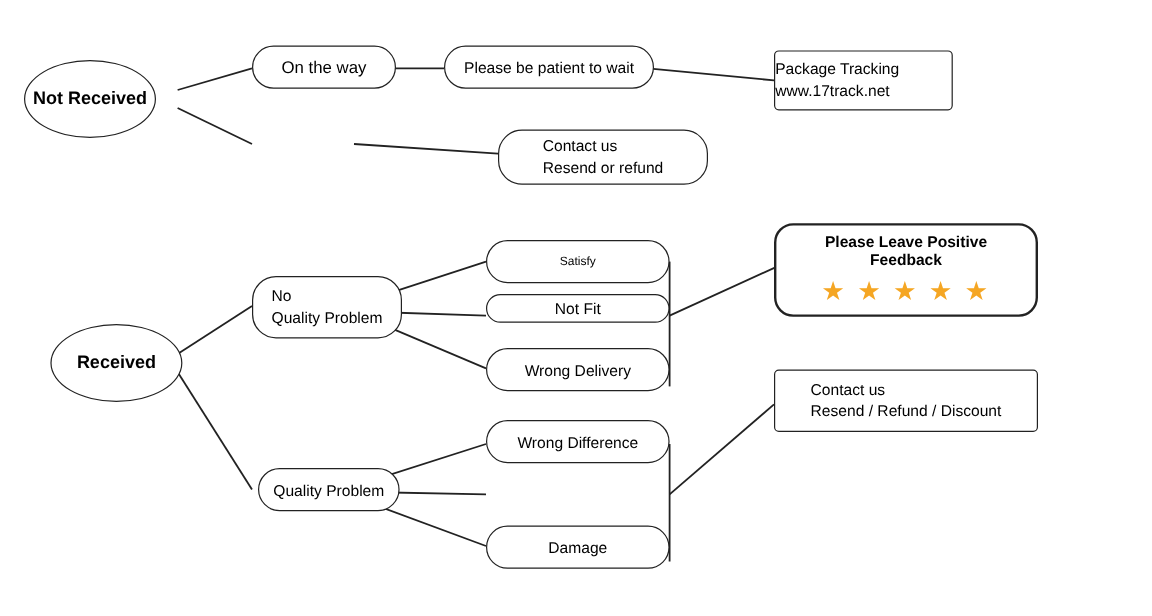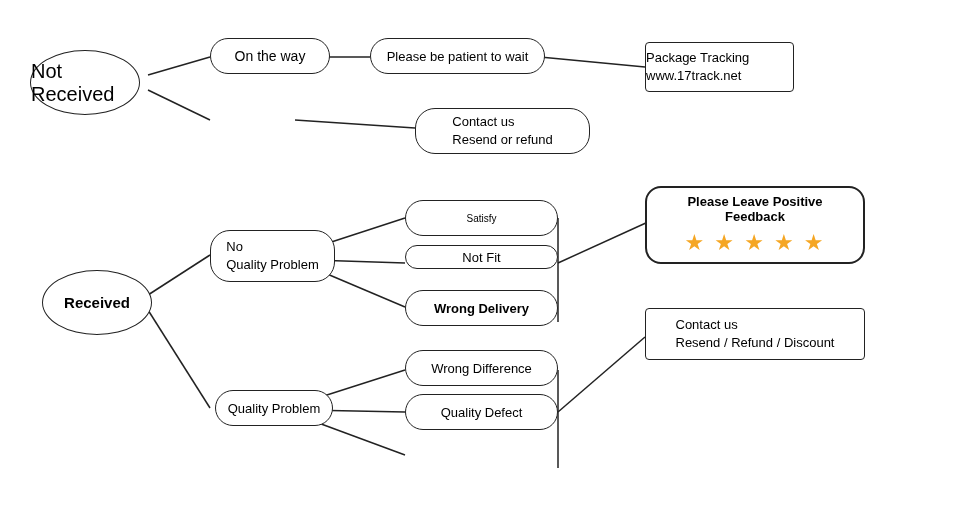--- a/index.html
+++ b/index.html
@@ -91,21 +91,21 @@
     <line x1="558" y1="218" x2="558" y2="322" stroke="#222" stroke-width="1.5"></line>
     <line x1="558" y1="218" x2="558" y2="218" stroke="#222" stroke-width="1.5"></line>
 
     <line x1="558" y1="263" x2="648" y2="222" stroke="#222" stroke-width="1.5"></line>
 
     <line x1="558" y1="370" x2="558" y2="468" stroke="#222" stroke-width="1.5"></line>
 
     <line x1="558" y1="412" x2="645" y2="337" stroke="#222" stroke-width="1.5"></line>
   </svg>
 
-  <div class="node node-ellipse" style="left:30px; top:50px; width:110px; height:65px; font-size:20px; font-weight:normal;">Not
+  <div class="node node-ellipse" style="left:20px; top:50px; width:110px; height:65px; font-size:15px; font-weight:bold;">Not
 Received</div>
 
   <div class="node node-rect" style="left:210px; top:38px; width:120px; height:36px;">
     <span>On the way</span>
   </div>
 
 
   <div class="node node-rect" style="left:370px; top:38px; width:175px; height:36px; font-size:13px;">
     <span>Please be patient to wait</span>
   </div>
@@ -132,32 +132,32 @@
   </div>
 
   <div class="node node-rect" style="left:405px; top:200px; width:153px; height:36px; font-size:10px;">
     <span>Satisfy</span>
   </div>
 
   <div class="node node-rect" style="left:405px; top:245px; width:153px; height:24px; font-size:13px;">
     <span>Not Fit</span>
   </div>
 
-  <div class="node node-rect" style="left:405px; top:290px; width:153px; height:36px; font-size:13px;font-weight:bold;">
+  <div class="node node-rect" style="left:405px; top:290px; width:153px; height:36px; font-size:13px;">
     <span>Wrong Delivery</span>
   </div>
 
   <div class="node node-rect" style="left:405px; top:350px; width:153px; height:36px; font-size:13px;">
     <span>Wrong Difference</span>
   </div>
 
-  <div class="node node-rect" style="left:405px; top:394px; width:153px; height:36px; font-size:13px;">
-    <span>Quality Defect</span>
+
+  <div class="node node-rect" style="left:405px; top:438px; width:153px; height:36px; font-size:13px;">
+    <span>Damage</span>
   </div>
-
 
   <div class="feedback-box" style="left:645px; top:186px; width:220px; min-height:70px;">
     <div style="font-size:13px; font-weight:bold; margin-bottom:6px;">Please Leave Positive Feedback</div>
     <div class="stars">★ ★ ★ ★ ★</div>
   </div>
 
   <div class="node node-rect-sharp" style="left:645px; top:308px; width:220px; height:52px; font-size:13px; line-height:1.4;">
     <span>Contact us<br>Resend / Refund / Discount</span>
   </div>
 

